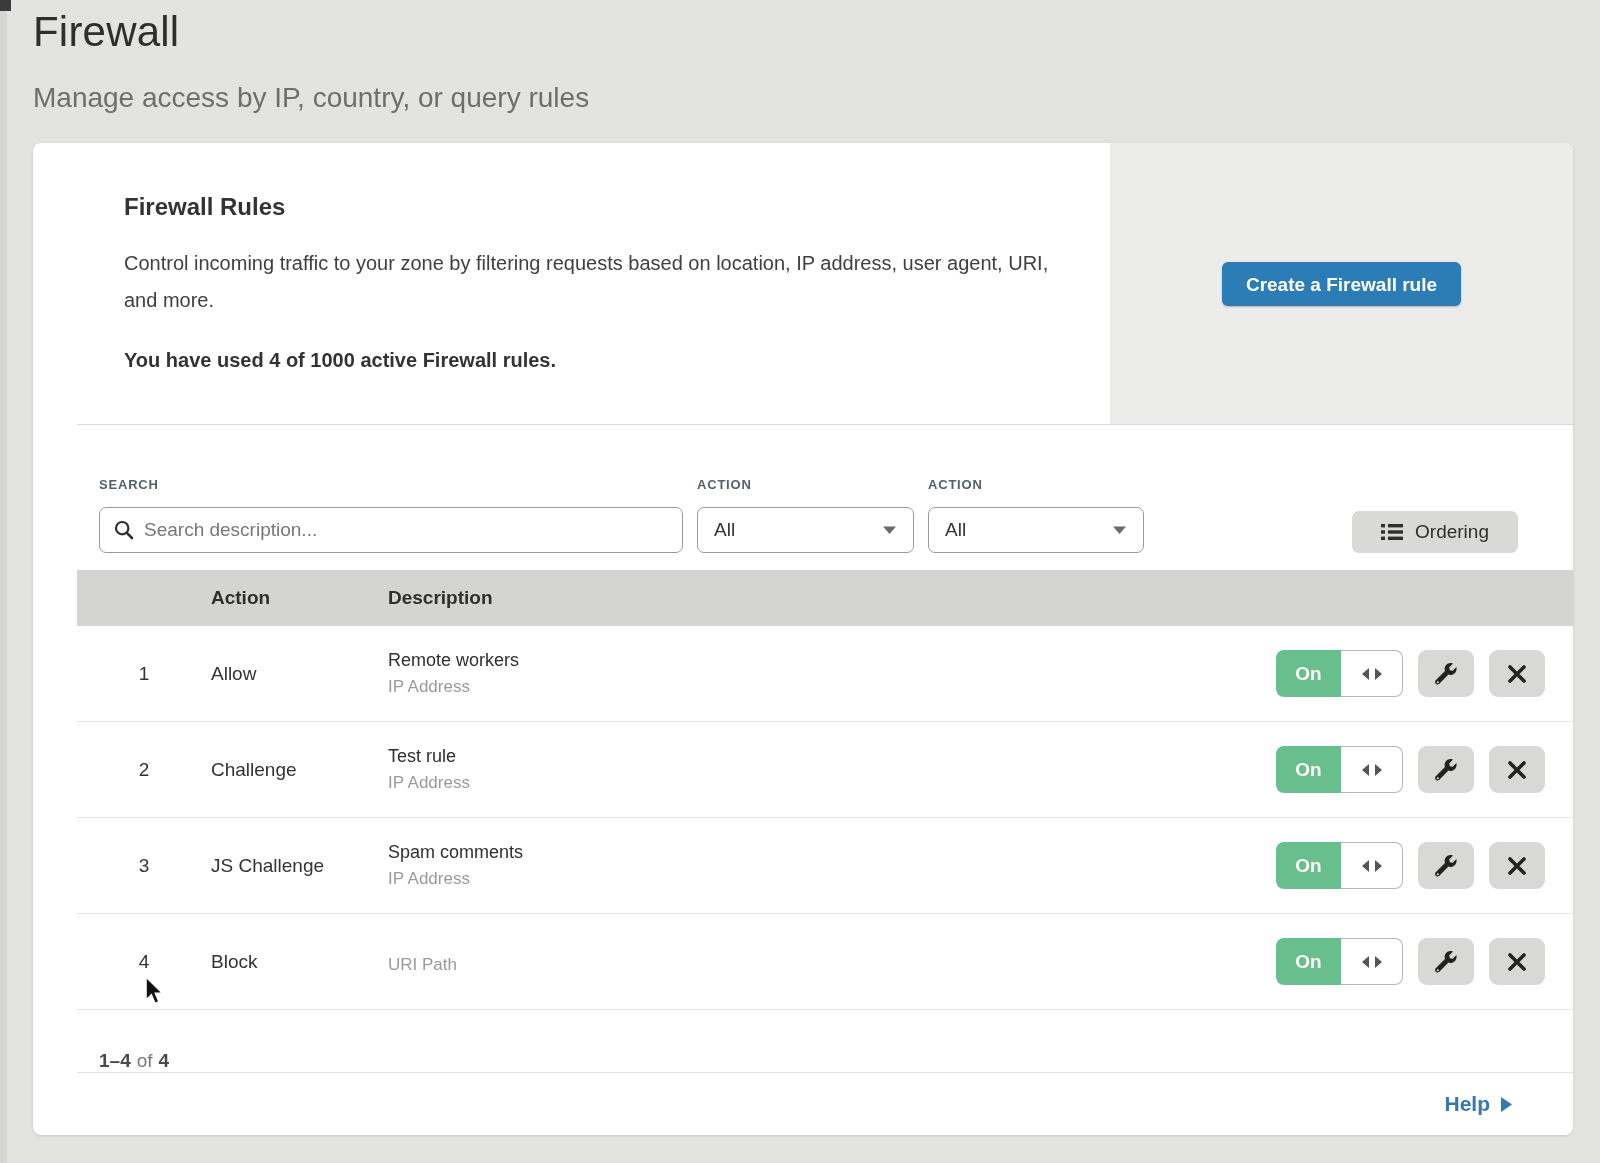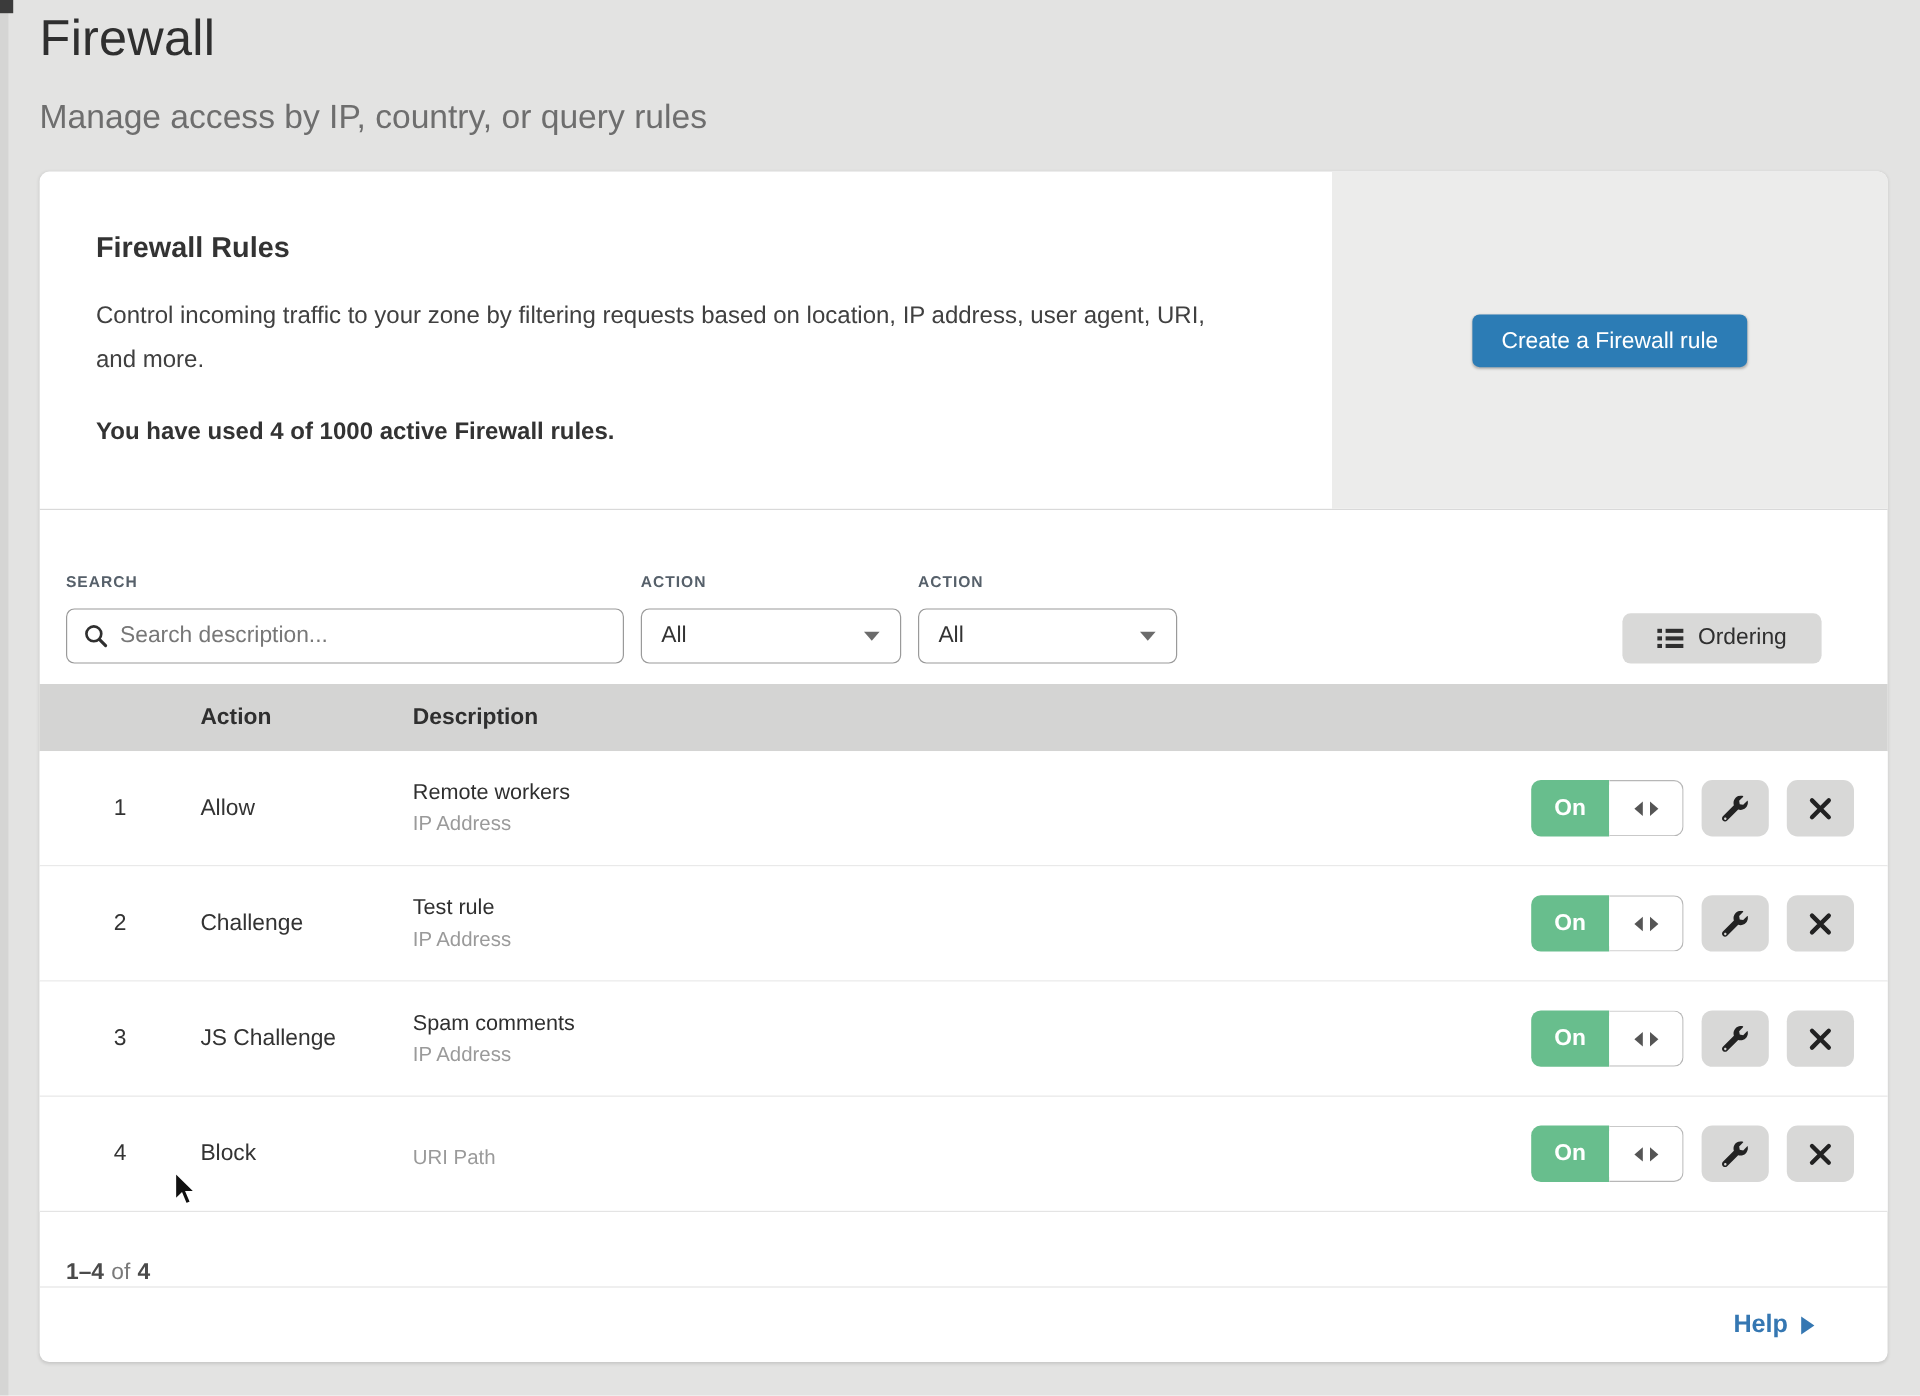--- a/index.html
+++ b/index.html
@@ -17,52 +17,52 @@
   
   .page-header { padding:8px 0 0 33px; }
   .page-title { font-size:42px; font-weight:500; color:#2f2f2f; letter-spacing:0.2px; }
   .page-subtitle { margin-top:26px; font-size:28px; font-weight:400; color:#6e6e6e; }
 
   
   .card {
     position:absolute; left:33px; top:143px; width:1540px; height:992px;
     background:#ffffff; border-radius:8px;
     box-shadow:0 1px 3px rgba(0,0,0,0.12);
-    display:flex; flex-direction:column;
+    display:flex; flex-direction:column;padding-left:44px;
   }
 
   
   .intro { display:flex; height:282px; border-bottom:1px solid #d9d9d9; }
   .intro-left { flex:1; padding:50px 40px 0 47px; }
   .intro-title { font-size:24px; font-weight:700; color:#333; }
   .intro-desc { margin-top:24px; font-size:20px; line-height:37px; color:#404040; max-width:950px; }
   .intro-usage { margin-top:30px; font-size:20px; font-weight:700; color:#333; }
   .intro-right {
     width:463px; background:#ececeb; border-radius:0 8px 0 0;
     display:flex; align-items:center; justify-content:center;
   }
   .create-btn {
     background:#2c7cb5; color:#ffffff; border:none; border-radius:6px;
-    font-family:inherit; font-size:19px; font-weight:400;
+    font-family:inherit; font-size:19px; font-weight:700;
     padding:12px 24px; height:44px; cursor:pointer;
     box-shadow:0 1px 2px rgba(0,0,0,0.25);
   }
 
   
   .filters {
     height:145px; display:flex; align-items:flex-end;
     padding:0 55px 17px 22px; gap:14px;
   }
   .field { display:flex; flex-direction:column; }
   .field-label {
     font-size:13px; font-weight:700; letter-spacing:0.8px;
     color:#56606a; margin-bottom:15px;
   }
   .search-box {
-    width:465px; height:46px; border:1px solid #9a9a9a; border-radius:7px;
+    width:584px; height:46px; border:1px solid #9a9a9a; border-radius:7px;
     display:flex; align-items:center; padding:0 14px; background:#fff;
   }
   .search-box input {
     border:none; outline:none; flex:1; font-family:inherit;
     font-size:19px; color:#333; margin-left:10px; background:transparent;
   }
   .search-box input::placeholder { color:#777; }
   .select {
     height:46px; border:1px solid #9a9a9a; border-radius:7px; background:#fff;
     display:flex; align-items:center; justify-content:space-between;

